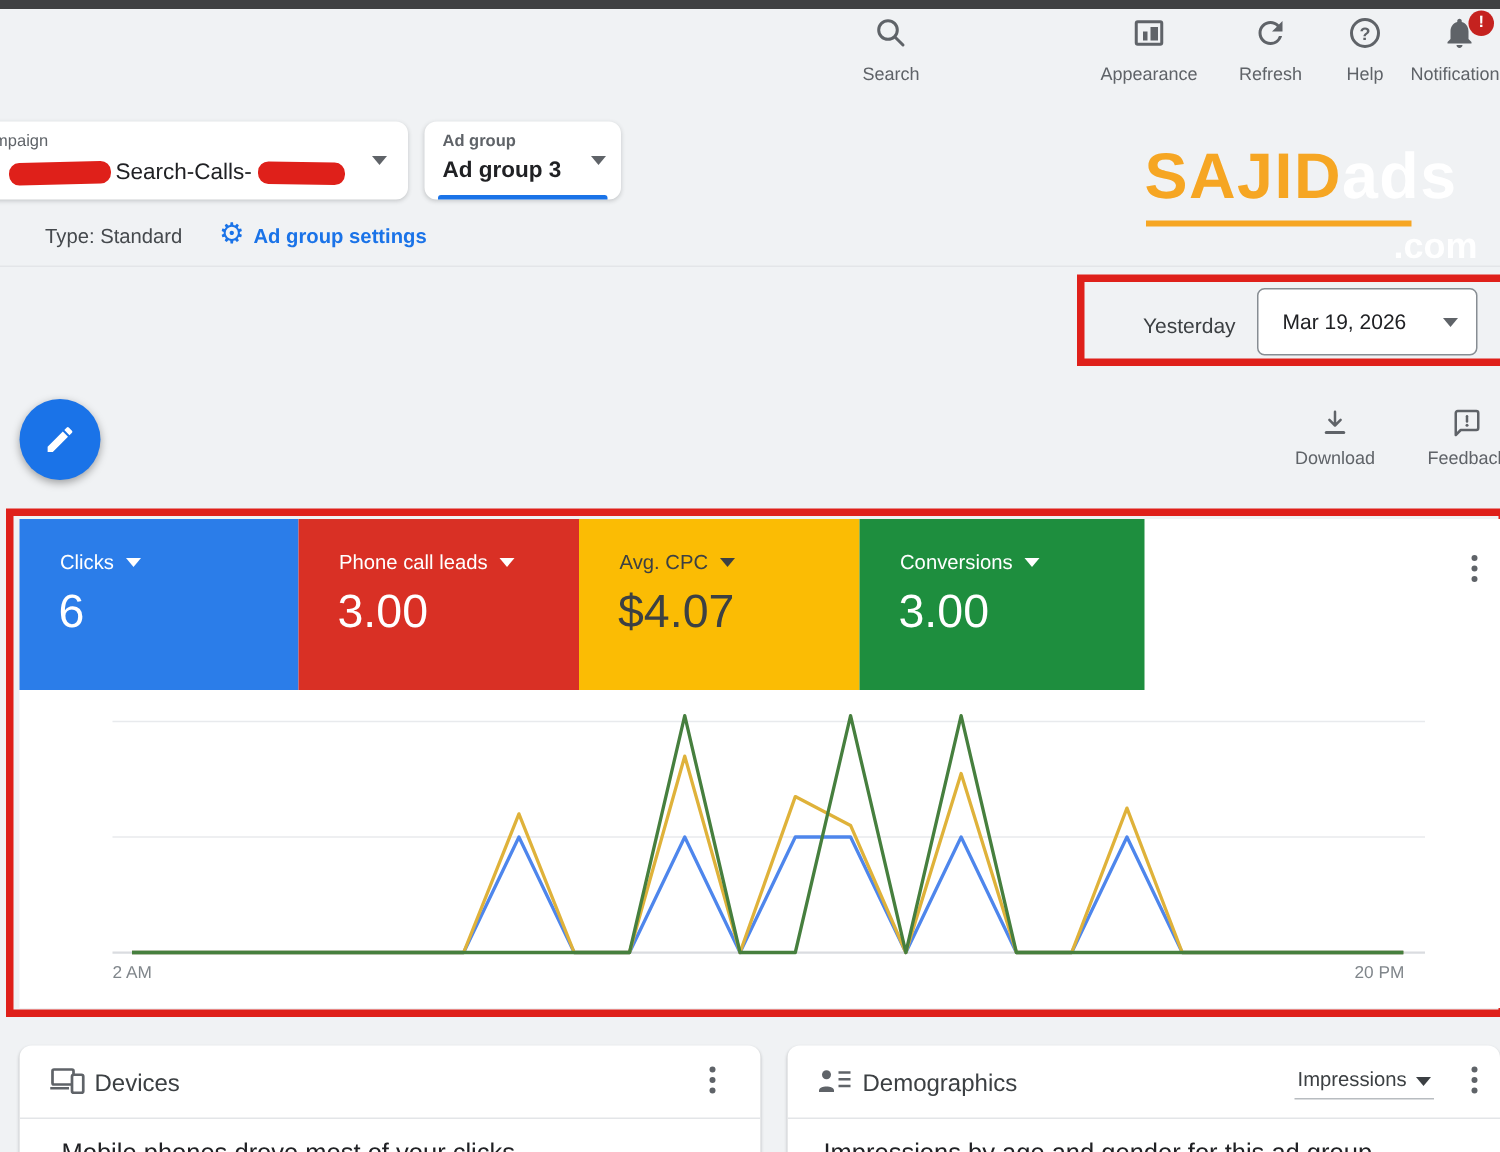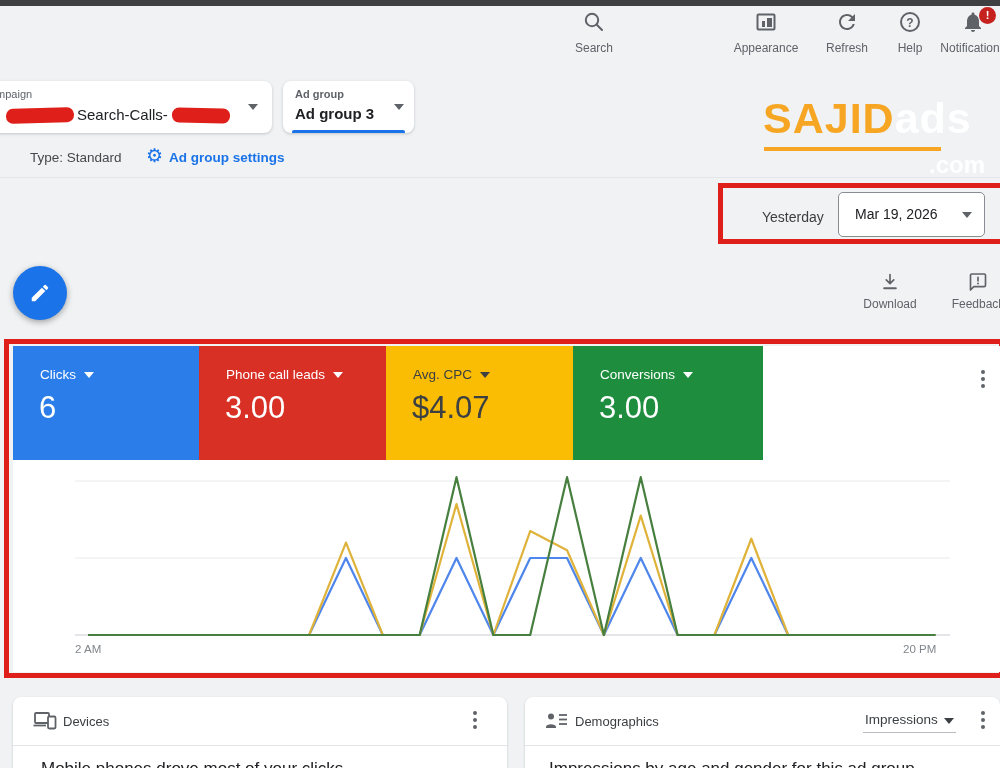--- a/index.html
+++ b/index.html
@@ -52,21 +52,21 @@
   .metric{position:absolute;top:0;height:114px;cursor:default;}
   .m-label{position:absolute;left:27px;top:21px;font-size:13.5px;white-space:nowrap;cursor:pointer;}
   .m-label .caret{border-top-color:currentColor;margin-left:8px;vertical-align:middle;}
   .m-value{position:absolute;left:26px;top:44px;font-size:31px;}
   .dots{display:flex;flex-direction:column;gap:3px;cursor:pointer;padding:4px;}
   .dots i{width:4px;height:4px;border-radius:50%;background:#5f6368;}
   #trend-svg{position:absolute;left:0;top:0;}
   .x-tick{position:absolute;top:297px;font-size:11.5px;color:#80868b;}
   
   .b-card{background:#fff;border-radius:8px 8px 0 0;box-shadow:0 1px 2px rgba(60,64,67,.3);}
-  .b-title{position:absolute;left:50px;top:17px;font-size:13px;color:#3c4043;}
+  .b-title{position:absolute;left:50px;top:17px;font-size:16px;color:#3c4043;}
   .b-divider{position:absolute;left:0;top:48px;width:100%;height:1px;background:#e3e5e8;}
   .b-clip{position:absolute;left:28px;top:62px;font-size:17px;color:#202124;white-space:nowrap;}
   #impr-selector{position:absolute;left:338px;top:15px;font-size:13.5px;color:#3c4043;
                  border-bottom:1px solid #b8bcc0;padding:0 2px 5px 2px;cursor:pointer;}
   #impr-selector .caret{border-top-color:#3c4043;margin-left:6px;}
 </style>
 </head>
 <body>
 
 <div id="screen">

